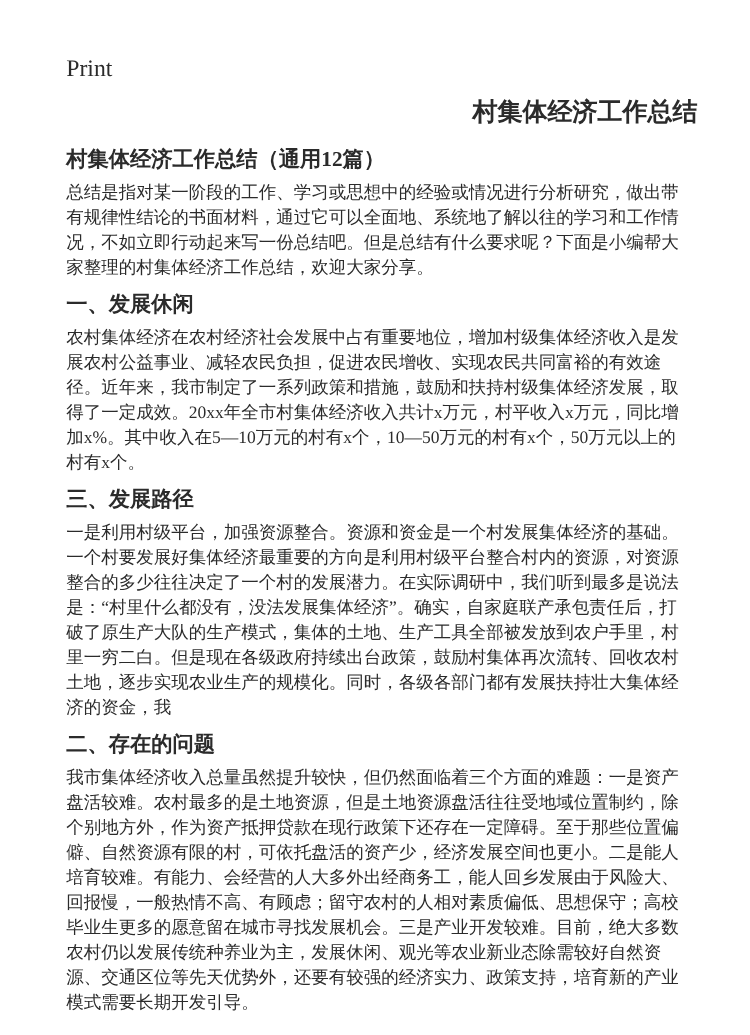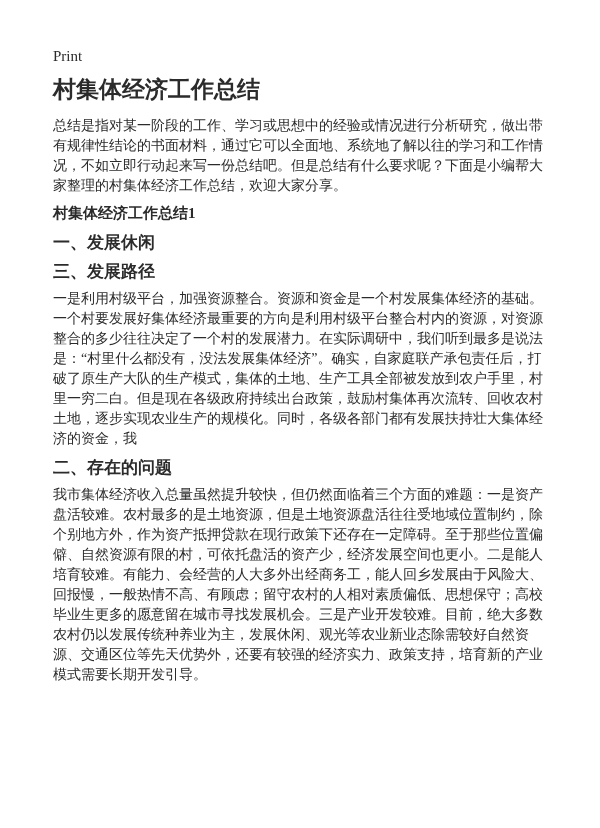--- a/index.html
+++ b/index.html
@@ -16,34 +16,34 @@
   }
   .page {
     box-sizing: border-box;
     width: 600px;
     height: 828px;
     padding: 46px 42px 0 53px;
     overflow: hidden;
   }
   .print-link {
     display: inline-block;
-    font-size: 15px;
+    font-size: 19px;
     line-height: 20px;
     margin: 0 0 10px 0;
     color: #2b2b2b;
     cursor: pointer;
     background: none;
     border: none;
     padding: 0;
     font-family: "Liberation Serif", serif;
   }
   .doc-title {
-    font-size: 23px;
+    font-size: 20px;
     font-weight: bold;
-    text-align: left;
+    text-align: right;
     line-height: 28px;
     margin: 0 0 12px 0;
   }
   .doc-subtitle {
     font-size: 17px;
     font-weight: bold;
     line-height: 23px;
     margin: 0 0 6px 0;
   }
   p.body-text {
@@ -68,27 +68,28 @@
 </style>
 </head>
 <body>
 
 <div class="page">
 
   <button class="print-link">Print</button>
 
   <h1 class="doc-title">村集体经济工作总结</h1>
 
+  <h2 class="doc-subtitle">村集体经济工作总结（通用12篇）</h2>
 
   <p class="body-text">总结是指对某一阶段的工作、学习或思想中的经验或情况进行分析研究，做出带有规律性结论的书面材料，通过它可以全面地、系统地了解以往的学习和工作情况，不如立即行动起来写一份总结吧。但是总结有什么要求呢？下面是小编帮大家整理的村集体经济工作总结，欢迎大家分享。</p>
 
-  <h3 class="part-title">村集体经济工作总结1</h3>
 
   <div>
     <h3 class="section-title">一、发展休闲</h3>
+    <p class="body-text">农村集体经济在农村经济社会发展中占有重要地位，增加村级集体经济收入是发展农村公益事业、减轻农民负担，促进农民增收、实现农民共同富裕的有效途径。近年来，我市制定了一系列政策和措施，鼓励和扶持村级集体经济发展，取得了一定成效。20xx年全市村集体经济收入共计x万元，村平收入x万元，同比增加x%。其中收入在5—10万元的村有x个，10—50万元的村有x个，50万元以上的村有x个。</p>
   </div>
 
   <div>
     <h3 class="section-title">三、发展路径</h3>
     <p class="body-text">一是利用村级平台，加强资源整合。资源和资金是一个村发展集体经济的基础。一个村要发展好集体经济最重要的方向是利用村级平台整合村内的资源，对资源整合的多少往往决定了一个村的发展潜力。在实际调研中，我们听到最多是说法是：“村里什么都没有，没法发展集体经济”。确实，自家庭联产承包责任后，打破了原生产大队的生产模式，集体的土地、生产工具全部被发放到农户手里，村里一穷二白。但是现在各级政府持续出台政策，鼓励村集体再次流转、回收农村土地，逐步实现农业生产的规模化。同时，各级各部门都有发展扶持壮大集体经济的资金，我</p>
   </div>
 
   <div>
     <h3 class="section-title">二、存在的问题</h3>
     <p class="body-text">我市集体经济收入总量虽然提升较快，但仍然面临着三个方面的难题：一是资产盘活较难。农村最多的是土地资源，但是土地资源盘活往往受地域位置制约，除个别地方外，作为资产抵押贷款在现行政策下还存在一定障碍。至于那些位置偏僻、自然资源有限的村，可依托盘活的资产少，经济发展空间也更小。二是能人培育较难。有能力、会经营的人大多外出经商务工，能人回乡发展由于风险大、回报慢，一般热情不高、有顾虑；留守农村的人相对素质偏低、思想保守；高校毕业生更多的愿意留在城市寻找发展机会。三是产业开发较难。目前，绝大多数农村仍以发展传统种养业为主，发展休闲、观光等农业新业态除需较好自然资源、交通区位等先天优势外，还要有较强的经济实力、政策支持，培育新的产业模式需要长期开发引导。</p>

